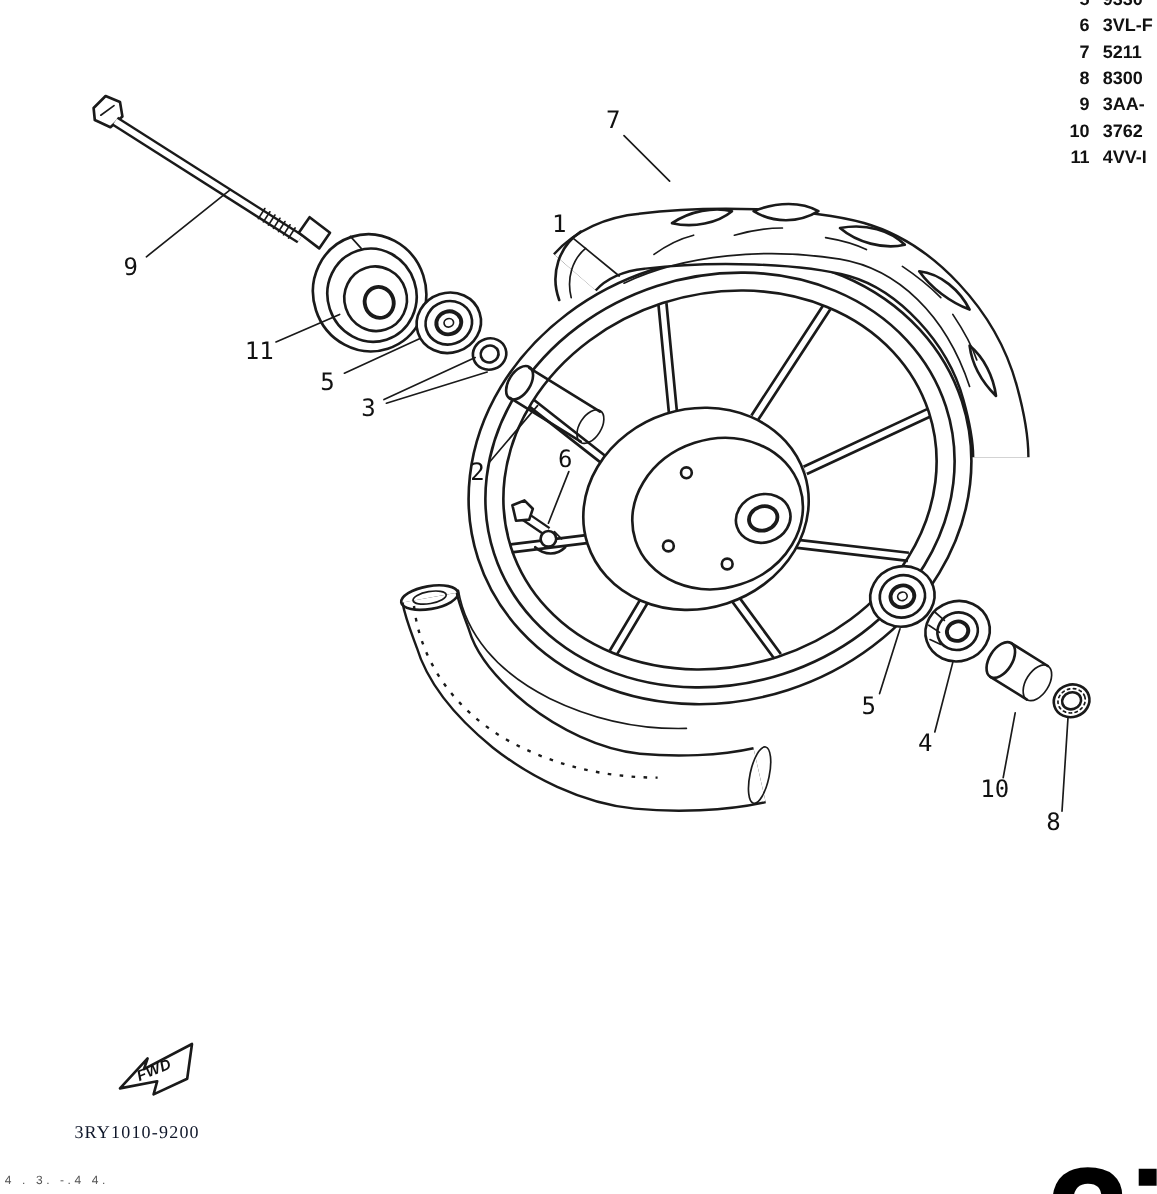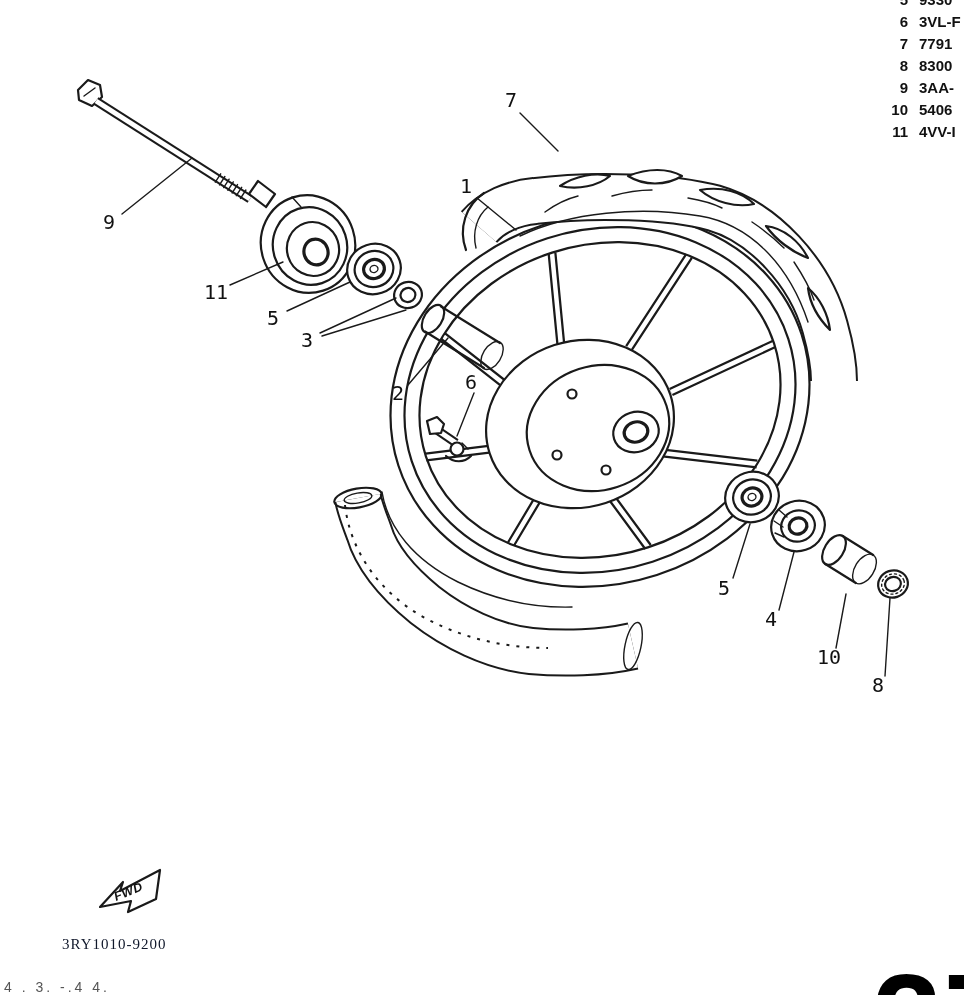--- a/index.html
+++ b/index.html
@@ -21,53 +21,53 @@
   .spk{fill:none;stroke:#1a1a1a;stroke-width:9;stroke-linecap:butt}
   .spkmask{fill:none;stroke:#fff;stroke-width:4.5;stroke-linecap:butt}
   .axl{fill:none;stroke:#1a1a1a;stroke-width:9;stroke-linecap:butt}
   .axlmask{fill:none;stroke:#fff;stroke-width:5;stroke-linecap:butt}
   .dash{fill:none;stroke:#1a1a1a;stroke-width:2;stroke-dasharray:3 7}
   .callout{font:20px "DejaVu Sans Mono",monospace;fill:#111}
   .stamp-text{font:italic bold 12.5px "Liberation Sans",sans-serif;fill:#111;letter-spacing:.5px}
   
   .code{position:absolute;left:62px;top:936px;font-family:Liberation Serif, serif;
         font-size:15px;letter-spacing:1px;color:#0f172a}
-  .marks{position:absolute;left:4px;top:979px;font-size:14px;color:#555;letter-spacing:3px}
+  .marks{position:absolute;left:4px;top:979px;font-size:10px;color:#555;letter-spacing:3px}
   .pagenum{position:absolute;left:872px;top:955px;font-size:125px;font-weight:bold;
            line-height:1;letter-spacing:2px;color:#000}
 </style>
 </head>
 <body>
 
 <div class="page">
 
   <div class="parts-list">
     <div class="row">
       <span class="num">5</span>
       <span class="pcode">9330</span>
     </div>
     <div class="row">
       <span class="num">6</span>
       <span class="pcode">3VL-F</span>
     </div>
     <div class="row">
       <span class="num">7</span>
-      <span class="pcode">7791</span>
+      <span class="pcode">5211</span>
     </div>
     <div class="row">
       <span class="num">8</span>
       <span class="pcode">8300</span>
     </div>
     <div class="row">
       <span class="num">9</span>
       <span class="pcode">3AA-</span>
     </div>
     <div class="row">
       <span class="num">10</span>
-      <span class="pcode">5406</span>
+      <span class="pcode">3762</span>
     </div>
     <div class="row">
       <span class="num">11</span>
       <span class="pcode">4VV-I</span>
     </div>
   </div>
 
   <svg class="diagram" width="964" height="995" viewBox="0 0 964 995">
 
     <g>

